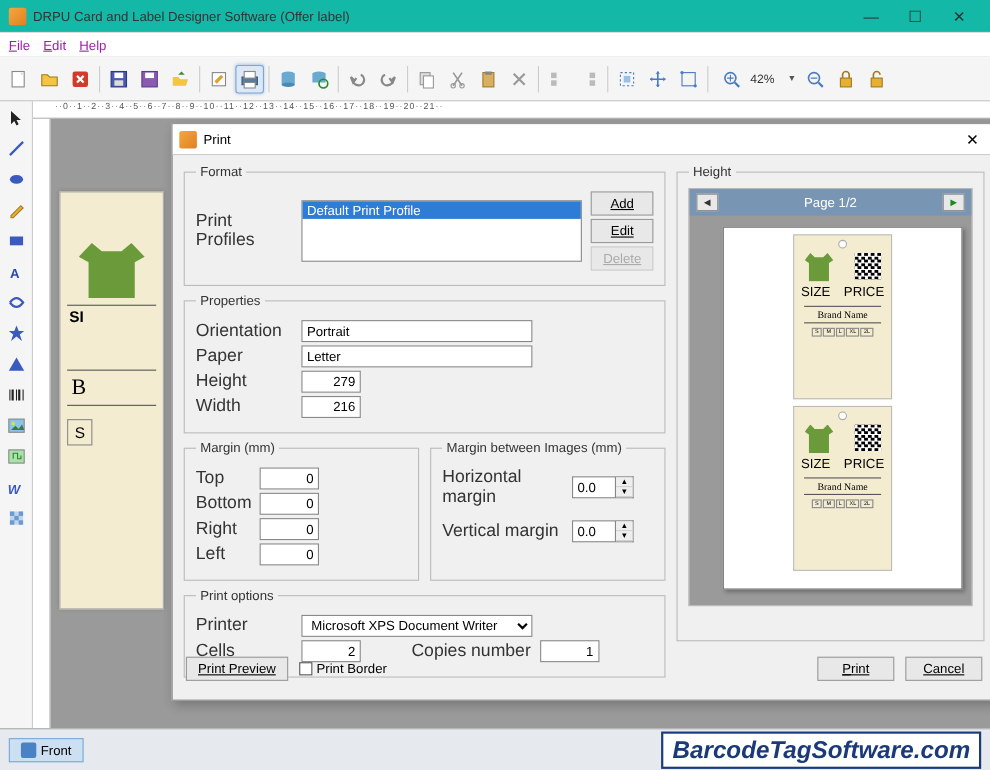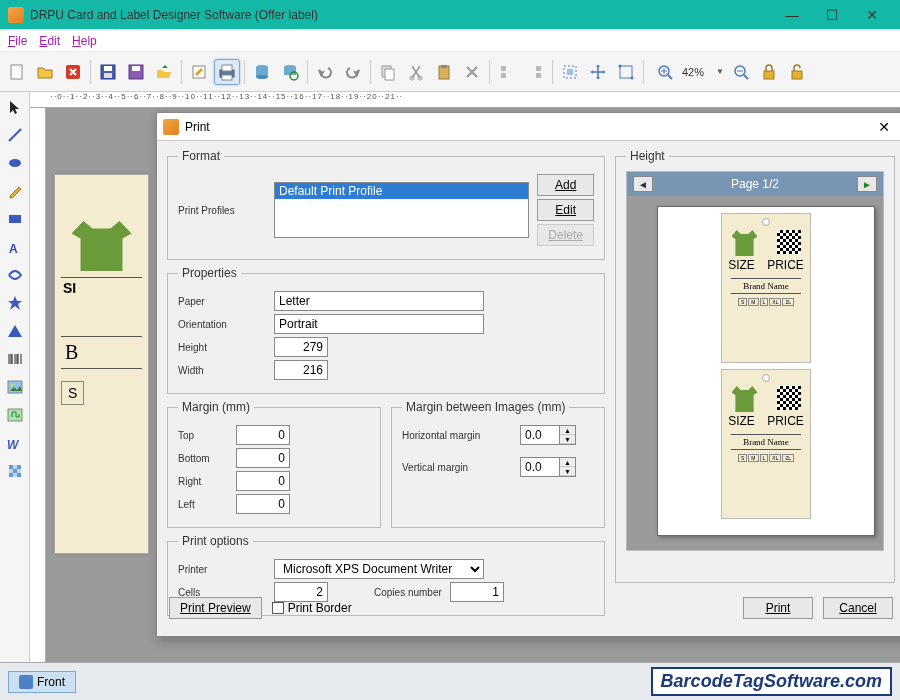--- a/index.html
+++ b/index.html
@@ -35,21 +35,21 @@
 .dlg-title { height: 28px; background: #fff; display: flex; align-items: center; padding: 0 6px; border-bottom: 1px solid #ccc; }
 .dlg-title .icon { width: 16px; height: 16px; background: linear-gradient(135deg,#f4a742,#e08020); border-radius: 2px; margin-right: 6px; }
 .dlg-title .t { flex: 1; font-size: 12px; }
 .dlg-title .close { width: 30px; text-align: center; font-size: 14px; }
 .dlg-body { display: flex; padding: 8px 10px; gap: 10px; height: 450px; }
 .dlg-left { flex: 1; }
 .dlg-right { width: 280px; }
 fieldset { border: 1px solid #bbb; padding: 8px 10px 10px 10px; margin-bottom: 6px; }
 legend { font-size: 12px; color: #333; padding: 0 4px; }
 .row { display: flex; align-items: center; margin: 3px 0; gap: 8px; }
-.row label { width: 88px; font-size: 10px; color: #333; }
+.row label { width: 88px; font-size: 16px; color: #333; }
 .row label.short { width: 50px; }
 .listbox { flex: 1; height: 56px; background: #fff; border: 1px solid #888; font-size: 12px; }
 .listbox .item { background: #2d7cd6; color: #fff; padding: 1px 4px; }
 .btncol { display: flex; flex-direction: column; gap: 3px; }
 .btn { min-width: 54px; height: 22px; background: #e8e8e8; border: 1px solid #999; font-size: 12px; display: flex; align-items: center; justify-content: center; padding: 0 10px; text-decoration: underline; }
 .btn.disabled { color: #aaa; border-color: #ccc; }
 input.txt, .sel { height: 20px; border: 1px solid #888; background: #fff; font-size: 12px; padding: 0 4px; }
 input.num { width: 54px; }
 .sel { width: 210px; }
 .two-col { display: flex; gap: 10px; }
@@ -75,21 +75,21 @@
 .tag .sizes span { border: 1px solid #888; padding: 0 2px; font-size: 5px; }
 
 .dlg-foot { display: flex; align-items: center; padding: 6px 12px; gap: 10px; }
 .dlg-foot .spacer { flex: 1; }
 .chk { display: flex; align-items: center; gap: 4px; }
 .chk .box { width: 12px; height: 12px; border: 1px solid #555; background: #fff; }
 
 .bottom { position: absolute; left: 0; right: 0; bottom: 0; height: 38px; background: #e6eaef; border-top: 1px solid #aaa; display: flex; align-items: center; padding: 0 8px; }
 .tab { background: #cde0f2; border: 1px solid #79a8d6; padding: 3px 10px; display: flex; align-items: flex-end; gap: 4px; font-size: 12px; }
 .tab .ti { width: 14px; height: 14px; background: #4a82c4; border-radius: 2px; }
-.brand-link { margin-left: auto; font-style: italic; font-weight: bold; font-size: 18px; color: #1a3a7a; border: 2px solid #1a3a7a; padding: 2px 8px; background: #fff; }
+.brand-link { margin-left: auto; font-style: italic; font-weight: bold; font-size: 22px; color: #1a3a7a; border: 2px solid #1a3a7a; padding: 2px 8px; background: #fff; }
 
 svg { display: block; }
 </style>
 </head>
 <body>
 
 <div class="titlebar">
   <div class="app-icon"></div>
   <div class="title">DRPU Card and Label Designer Software (Offer label)</div>
   <div class="win-btn">—</div>
@@ -388,26 +388,26 @@
                 <div class="btn">Add</div>
                 <div class="btn">Edit</div>
                 <div class="btn disabled">Delete</div>
               </div>
             </div>
           </fieldset>
 
           <fieldset>
             <legend>Properties</legend>
             <div class="row">
+                <label>Orientation</label>
+                <input class="txt" style="width: 210px;" value="Portrait">
+              </div>
+            <div class="row">
                 <label>Paper</label>
                 <input class="txt" style="width: 210px;" value="Letter">
-              </div>
-            <div class="row">
-                <label>Orientation</label>
-                <input class="txt" style="width: 210px;" value="Portrait">
               </div>
             <div class="row">
                 <label>Height</label>
                 <input class="txt num" style="text-align: right;" value="279">
               </div>
             <div class="row">
                 <label>Width</label>
                 <input class="txt num" style="text-align: right;" value="216">
               </div>
           </fieldset>

